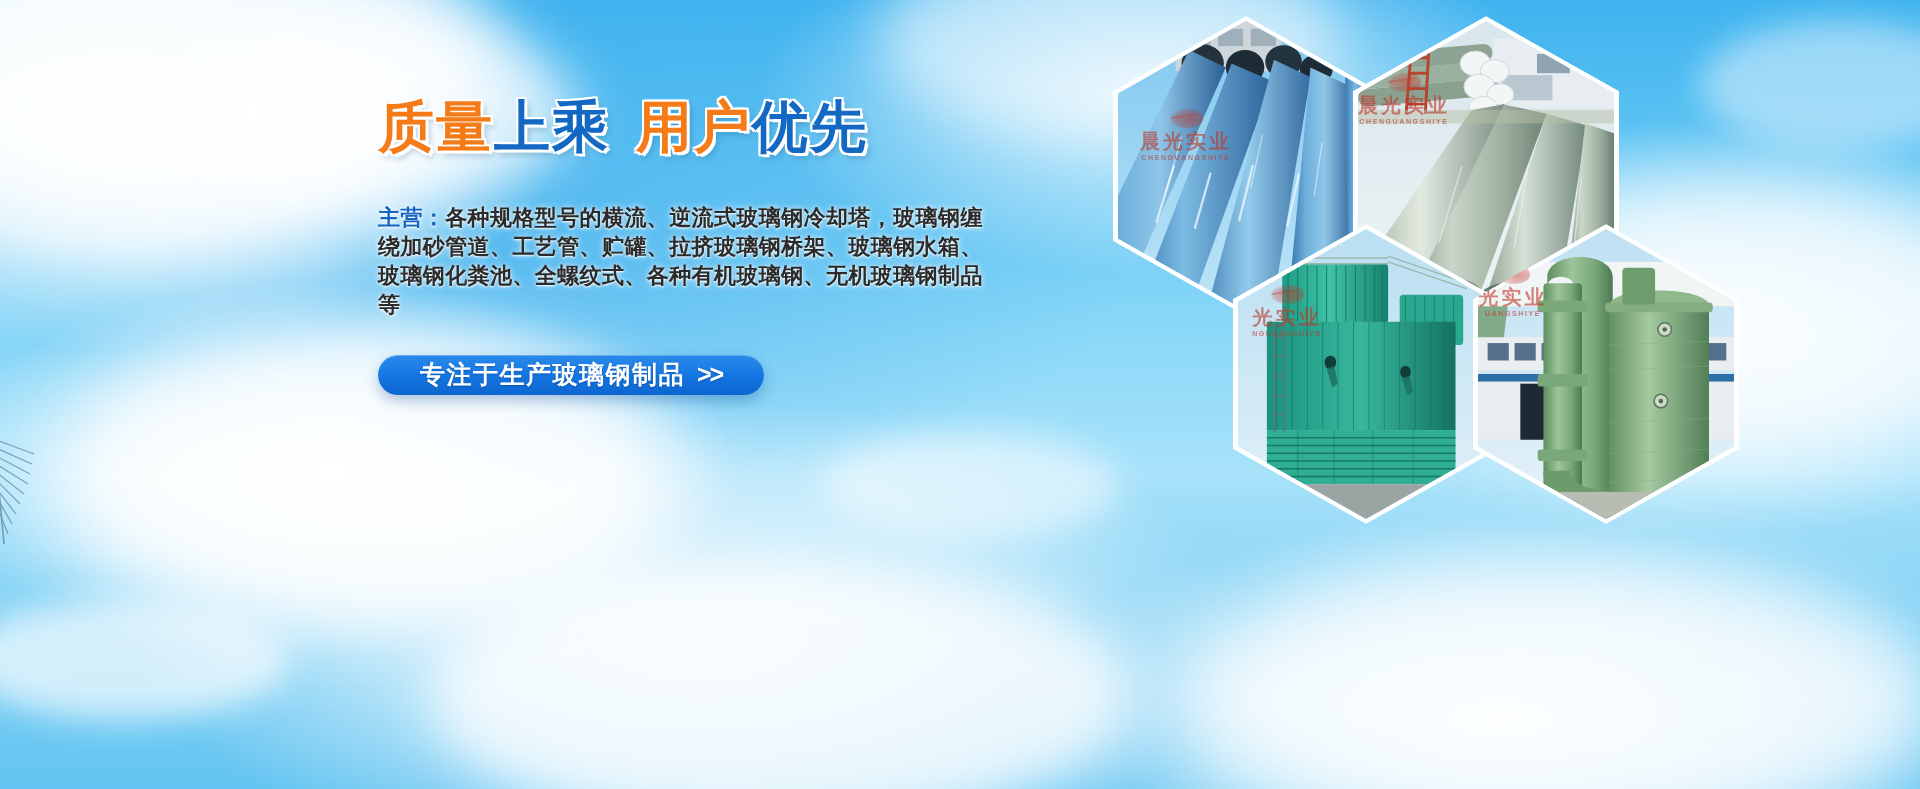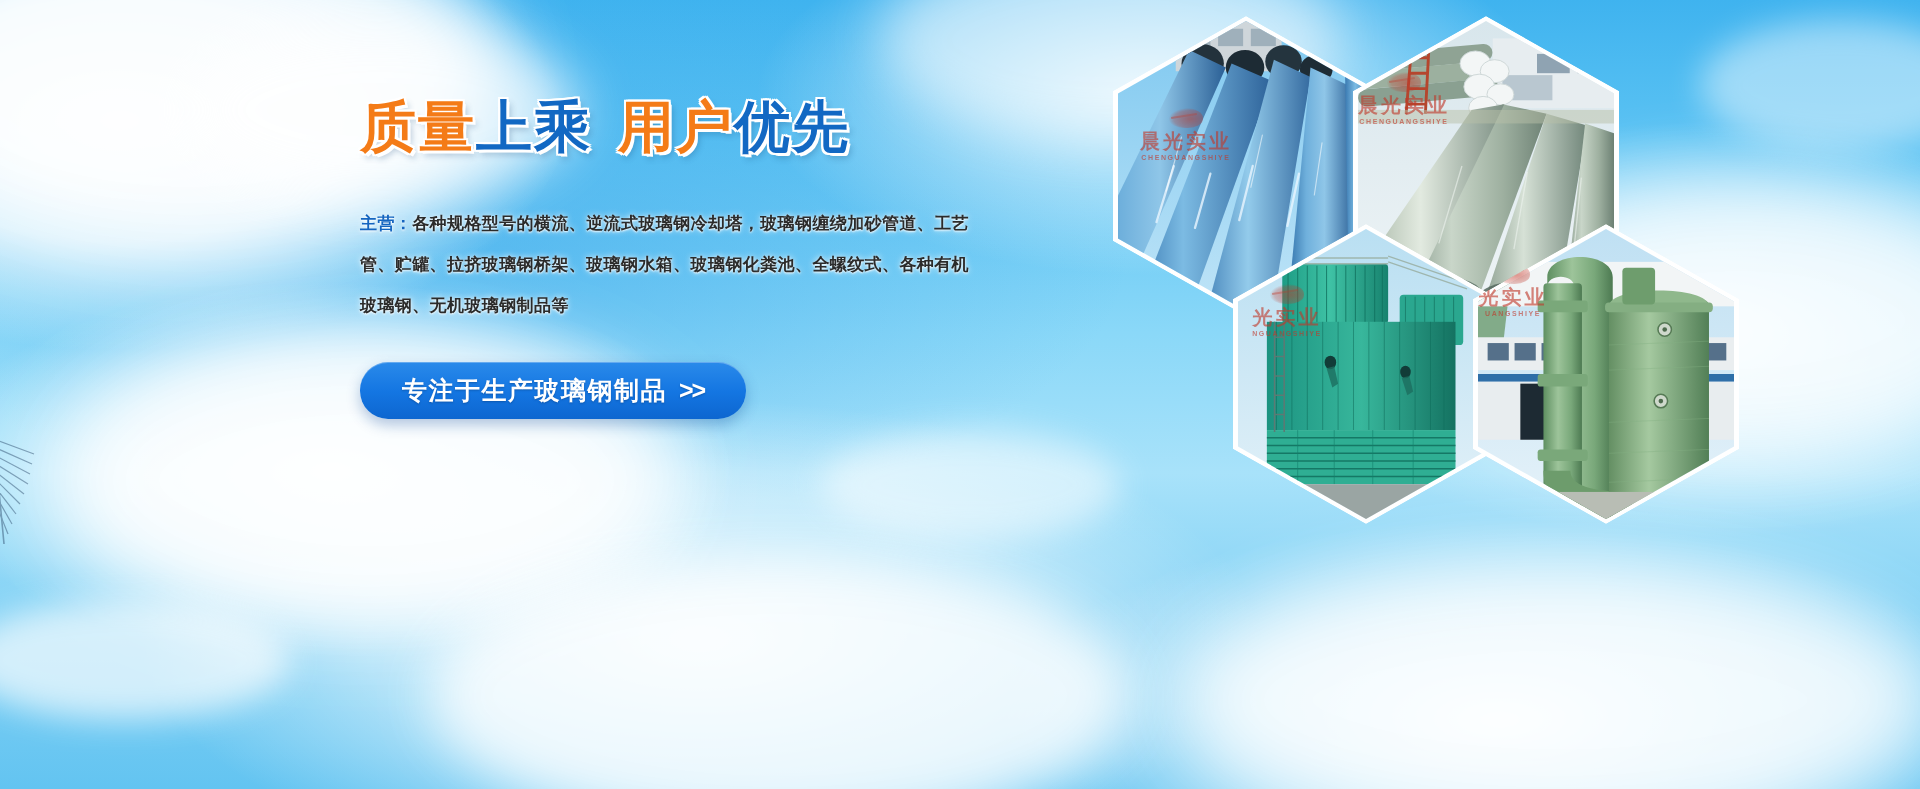--- a/index.html
+++ b/index.html
@@ -31,48 +31,48 @@
   .cloud.h{ filter:blur(38px); }
 
   
   .frond{
     position:absolute; left:-6px; top:438px; width:42px; height:110px;
     pointer-events:none; opacity:.55;
   }
 
   
   .copy{
-    position:absolute; left:360px; top:96px; width:600px;
+    position:absolute; left:378px; top:96px; width:600px;
   }
 
   .headline{
     font-size:56px; font-weight:bold; letter-spacing:2px;
     line-height:1.12; white-space:nowrap;
     text-shadow:
        2px 0 0 #fff, -2px 0 0 #fff, 0 2px 0 #fff, 0 -2px 0 #fff,
        2px 2px 0 #fff, -2px 2px 0 #fff, 2px -2px 0 #fff, -2px -2px 0 #fff,
        3px 3px 0 #fff, 4px 5px 6px rgba(20,70,120,.30);
   }
   .hl-orange{ color:#f47b17; }
   .hl-blue  { color:#1268c3; }
   .hl-gap   { display:inline-block; width:26px; }
 
   .desc{
     margin-top:44px;
-    font-size:17px; line-height:41px; font-weight:bold;
+    font-size:22px; line-height:29px; font-weight:bold;
     color:#2b2b2b; letter-spacing:.4px;
     width:610px;
     text-shadow:0 1px 2px rgba(255,255,255,.95), 0 0 6px rgba(255,255,255,.9);
   }
   .desc .lead{ color:#1565c0; }
 
   .cta{
     display:inline-flex; align-items:center; justify-content:flex-end;
     margin-top:36px; margin-left:0;
-    height:57px; padding:0 42px;
+    height:40px; padding:0 42px;
     border-radius:28px;
     background:linear-gradient(180deg,#2a8aea 0%, #1476e2 52%, #0d66d0 100%);
     color:#fff; font-size:25px; font-weight:bold; letter-spacing:1.5px;
     border:none; cursor:pointer;
     box-shadow:0 6px 14px rgba(10,70,150,.30), inset 0 1px 0 rgba(255,255,255,.28);
     text-shadow:0 1px 2px rgba(0,40,90,.35);
     white-space:nowrap;
   }
   .cta .chev{ margin-left:12px; font-size:25px; font-weight:bold; letter-spacing:-2px; }
 

